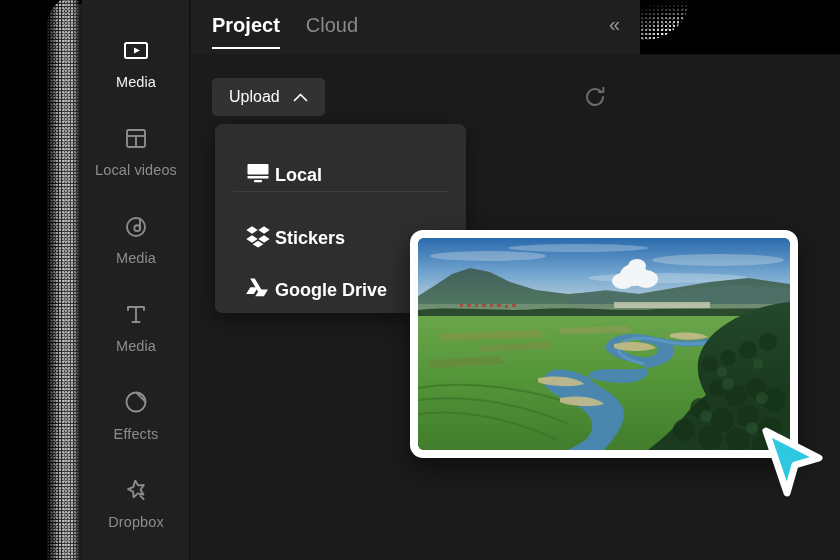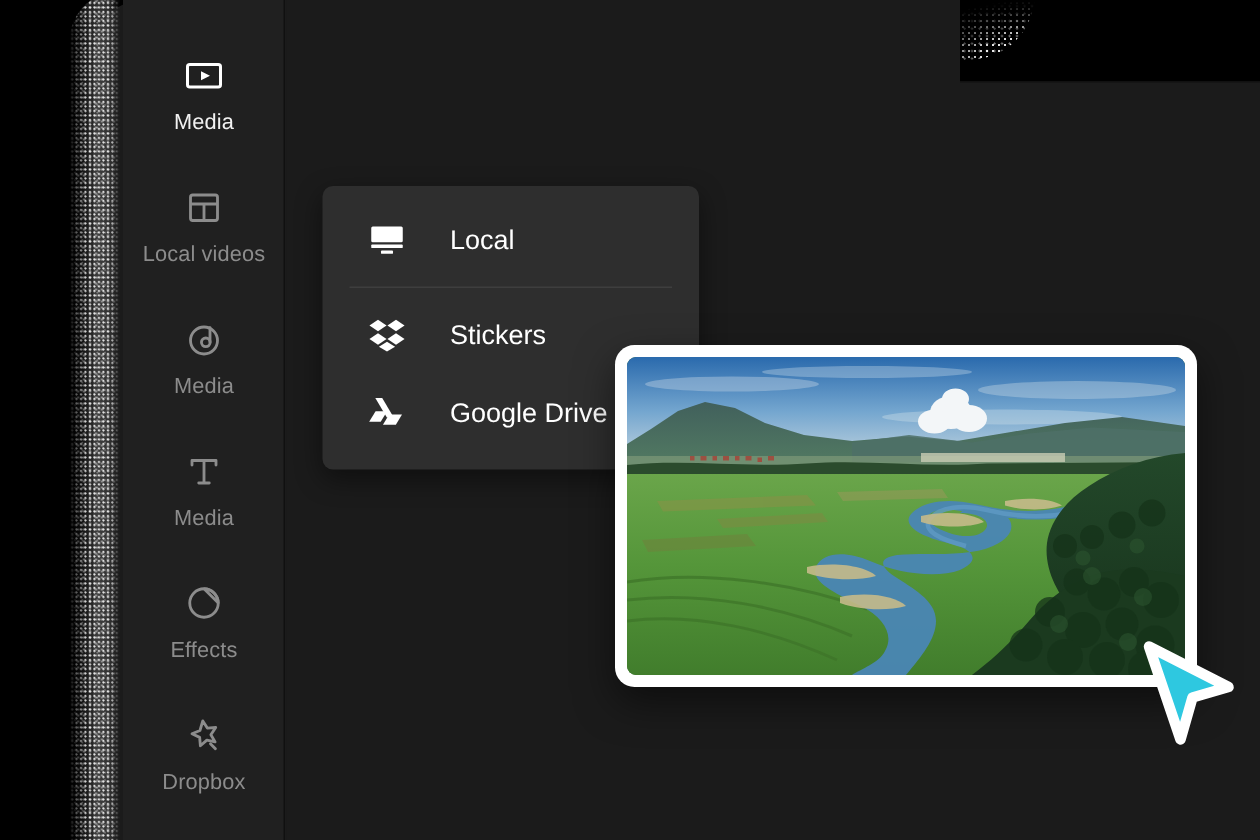--- a/index.html
+++ b/index.html
@@ -188,24 +188,25 @@
     width: 251px;
     background: #2e2e2e;
     border-radius: 7px;
     padding: 10px 0 12px 0;
     z-index: 30;
     box-shadow: 0 6px 18px rgba(0,0,0,.45);
   }
   .dd-item {
     height: 52px;
     display: flex;
-    align-items: center;
+    align-items: flex-end;
     padding: 0 0 0 30px;
-    gap: 29px;
+    gap: 4px;
     cursor: pointer;
+    font-weight: bold;
   }
   .dd-label {
     color: #fff;
     font-size: 18px;
     white-space: nowrap;
   }
   .dd-sep {
     height: 1px;
     background: #3e3e3e;
     margin: 5px 18px;
@@ -314,21 +315,46 @@
           <path d="M14.2 5.6 L17.2 10.4 L22.8 10 L19.6 14.8 L22.4 19.6 L16.9 18.4 L12.6 22.2 L12.1 16.6 L7 14.2 L12.3 12 Z" stroke="#8c8c8c" stroke-width="1.9" stroke-linejoin="round"></path>
           <path d="M19.3 20.8 L22.6 24.2" stroke="#8c8c8c" stroke-width="1.9" stroke-linecap="round"></path>
         </svg>
       </span>
       <span class="side-label">Dropbox</span>
     </div>
   </div>
 
   <div class="content">
 
-
+    <div class="tabbar">
+      <div class="tab active">
+        <span>Project</span>
+      </div>
+      <div class="tab">
+        <span>Cloud</span>
+      </div>
+      <div class="collapse-btn">«</div>
+    </div>
+
+    <div class="upload-row">
+      <button class="upload-btn">
+        <span>Upload</span>
+        <span>
+          <svg width="15" height="9" viewBox="0 0 15 9" fill="none">
+            <path d="M1.5 7.5 L7.5 1.5 L13.5 7.5" stroke="#fff" stroke-width="1.7" stroke-linecap="round" stroke-linejoin="round"></path>
+          </svg>
+        </span>
+      </button>
+      <span class="refresh-icon">
+        <svg width="26" height="26" viewBox="0 0 26 26" fill="none">
+          <path d="M21 13 A8 8 0 1 1 18.6 7.3" stroke="#6d6d6d" stroke-width="1.9" stroke-linecap="round"></path>
+          <path d="M21.4 3.6 V8.1 H16.9" stroke="#6d6d6d" stroke-width="1.9" stroke-linecap="round" stroke-linejoin="round"></path>
+        </svg>
+      </span>
+    </div>
   </div>
 
   <div class="dropdown">
 
     <div class="dd-item">
       <span class="dd-icon">
         <svg viewBox="0 0 26 26" fill="none">
           <rect x="2.5" y="4" width="21" height="10.5" rx="1" fill="#fff"></rect>
           <rect x="2.5" y="16" width="21" height="2.4" rx="0.6" fill="#fff"></rect>
           <rect x="9" y="20" width="8" height="2.2" rx="0.6" fill="#fff"></rect>

